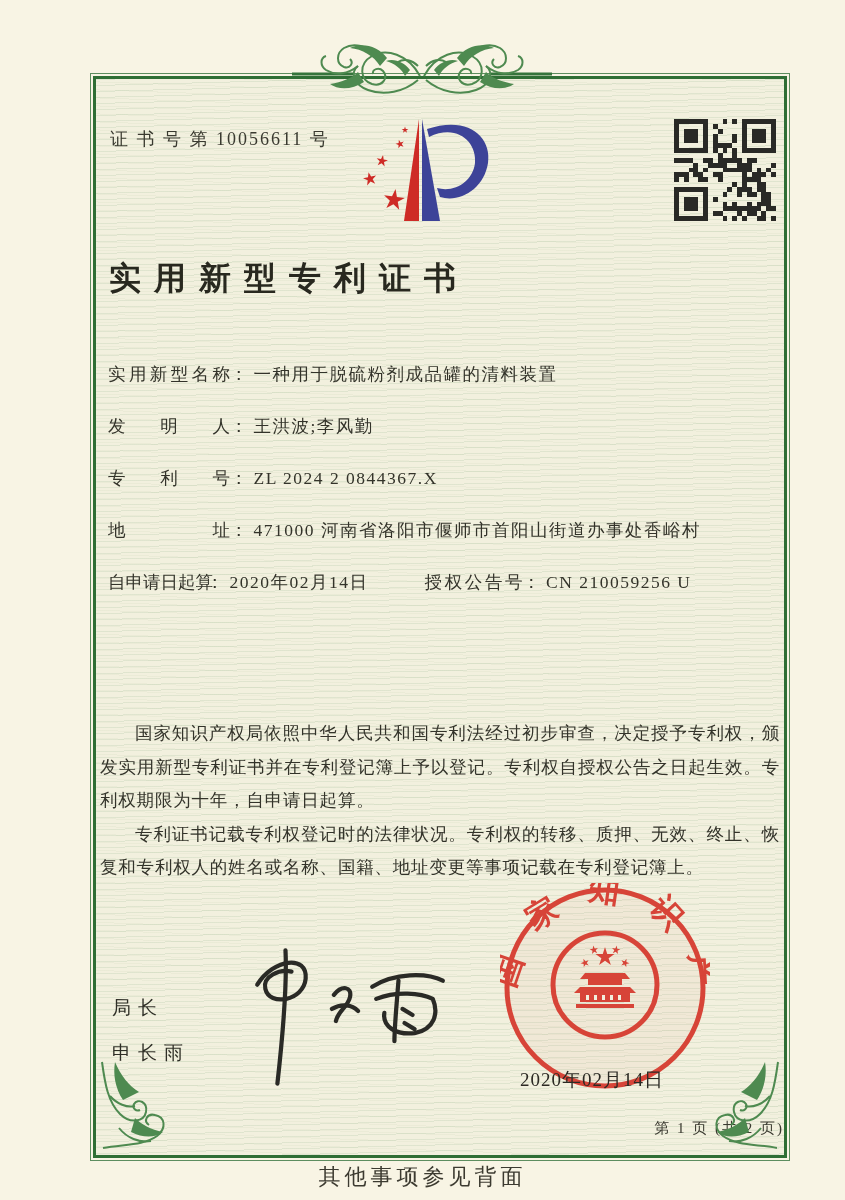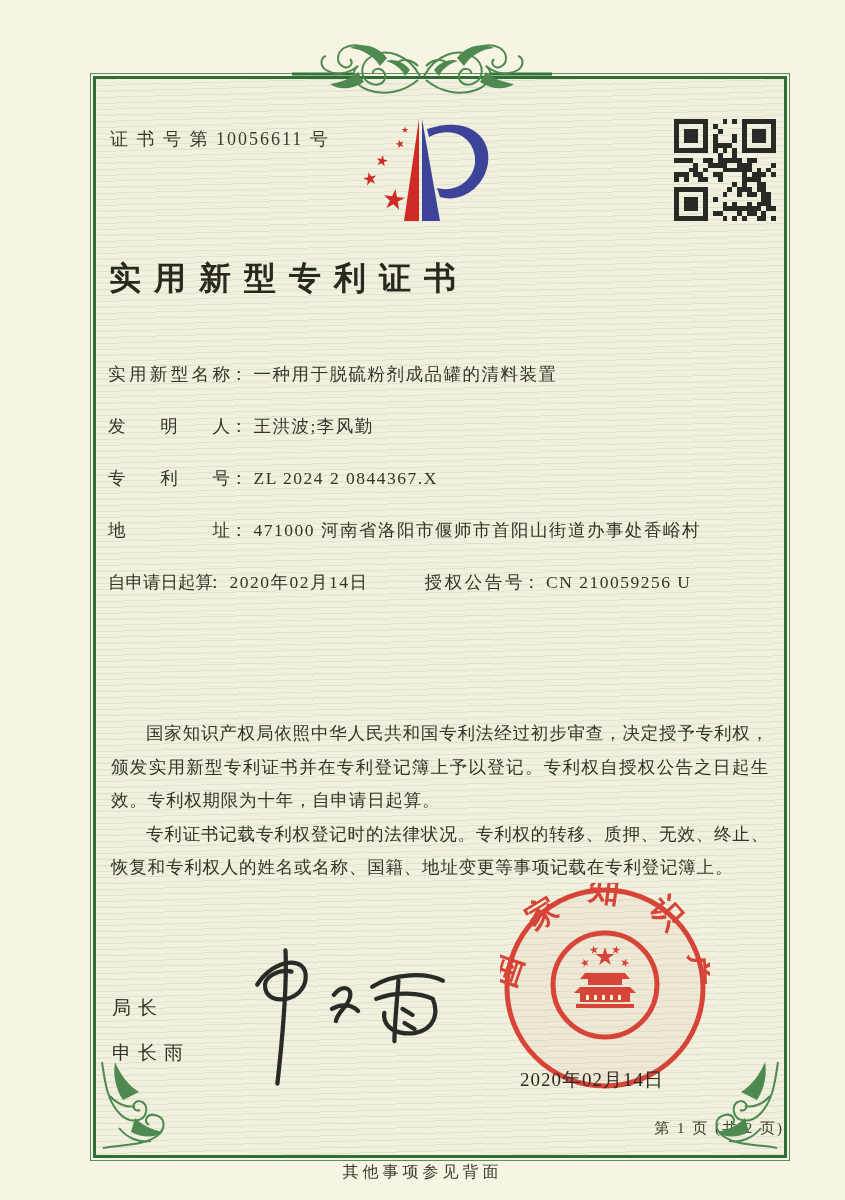--- a/index.html
+++ b/index.html
@@ -41,34 +41,34 @@
   .frow-double{display:flex;}
   .fcol2{margin-left:56px;}
   .flabel{
     display:inline-block;width:122px;text-align:justify;text-align-last:justify;
     vertical-align:bottom;color:#33332a;font-family:Liberation Mono, monospace;
   }
   .flabel.narrow{width:98px;}
   .fcolon{color:#33332a;}
   .fvalue{letter-spacing:1.5px;padding-left:6px;color:#33332a;}
   
-  .paras{position:absolute;left:0;right:0;top:638px;padding:0 15px;}
+  .paras{position:absolute;left:0;right:0;top:638px;padding:0 4px;}
   .paras p{
     margin:0;font-size:17.5px;line-height:33.5px;text-indent:2em;
     text-align:justify;letter-spacing:0.8px;color:#33332a;
   }
   
   .signer{position:absolute;left:16px;top:916px;font-size:19px;letter-spacing:7px;color:#2e2e26;}
   .signer div{margin-bottom:19px;}
   .signature{position:absolute;left:133px;top:862px;width:232px;height:152px;}
   .seal{position:absolute;left:404px;top:804px;width:210px;height:210px;opacity:0.93;}
   .seal-date{position:absolute;left:424px;top:988px;font-size:19px;letter-spacing:1px;color:#2c2a24;z-index:6;}
   .page-num{position:absolute;left:0;right:0;top:1040px;text-align:right;font-size:15px;letter-spacing:2px;color:#3a3a30;}
   
-  .back-note{position:absolute;left:0;right:0;top:1162px;text-align:center;font-size:16px;letter-spacing:4px;color:#3c3a30;}
+  .back-note{position:absolute;left:0;right:0;top:1162px;text-align:center;font-size:22px;letter-spacing:4px;color:#3c3a30;}
 </style>
 </head>
 <body>
 
 <div class="page">
 
   <svg class="top-ornament" viewBox="0 0 260 72">
     <g id="tophalf">
       <path d="M0,38 H62" stroke="#35743b" stroke-width="3" fill="none"></path>
       <g stroke="#4e8a50" stroke-width="2" fill="none">

